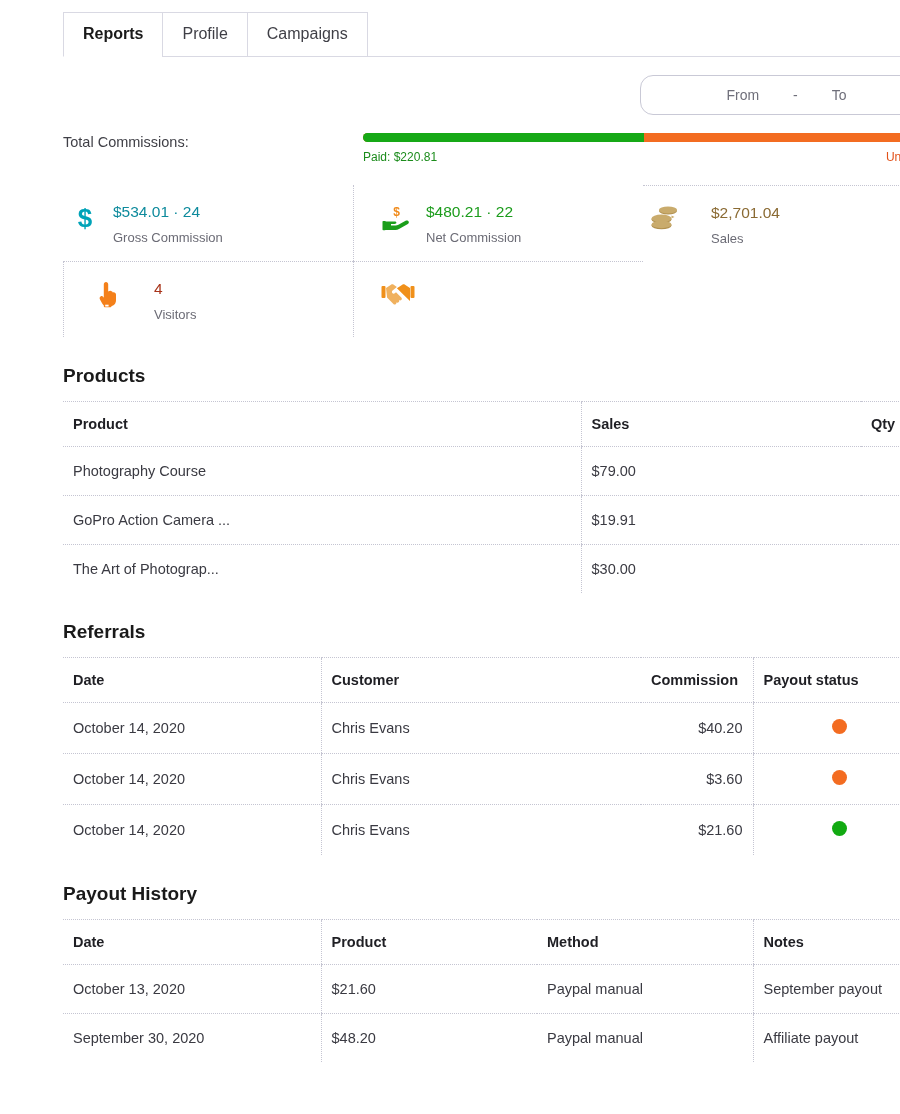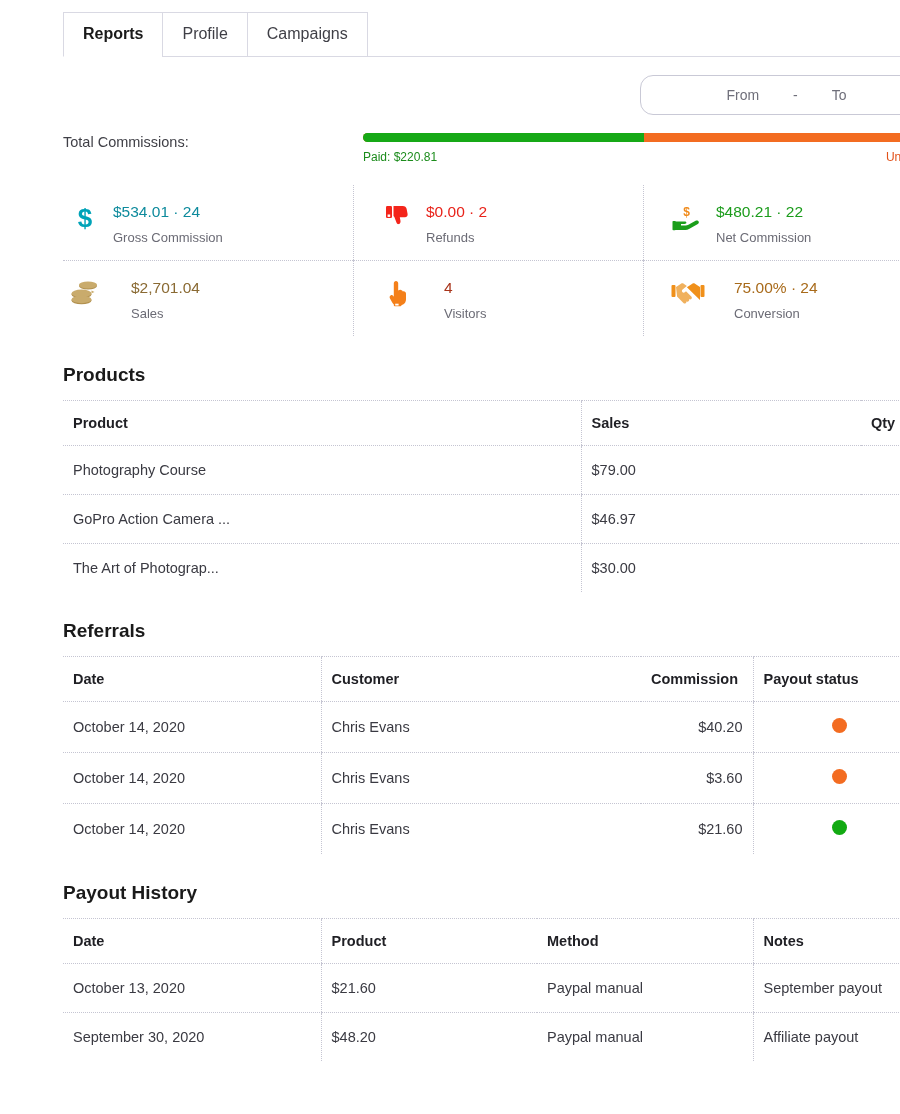--- a/index.html
+++ b/index.html
@@ -234,33 +234,20 @@
         <svg width="26" height="30" viewBox="0 0 26 30">
           <text x="13" y="24" font-family="Liberation Sans, sans-serif" font-size="26" font-weight="bold" fill="#00a3b8" text-anchor="middle">$</text>
         </svg>
       </div>
       <div class="stat-text">
         <div class="stat-value v-teal">$534.01 · 24</div>
         <div class="stat-label">Gross Commission</div>
       </div>
     </div>
 
-    <div class="stat col2 row1">
-      <div class="stat-icon">
-        <svg width="28" height="28" viewBox="0 0 28 28">
-          <rect x="2" y="3" width="6" height="12" rx="1.2" fill="#f4251b"></rect>
-          <rect x="3.6" y="11.5" width="2.6" height="2.4" fill="#ffffff"></rect>
-          <path d="M9.5 3h9.2c2.2 0 3.6 1.1 3.9 2.8l1 5.2c.35 1.9-.8 3.3-2.7 3.3h-5.1l.65 3.1c.35 1.7-.3 3.2-1.6 3.7-1 .4-1.85-.05-2.2-1l-2.3-6.1-.85-1.1z" fill="#f4251b"></path>
-        </svg>
-      </div>
-      <div class="stat-text">
-        <div class="stat-value v-red">$0.00 · 2</div>
-        <div class="stat-label">Refunds</div>
-      </div>
-    </div>
 
     <div class="stat col3 row1">
       <div class="stat-icon">
         <svg width="32" height="28" viewBox="0 0 32 28">
           <text x="14.5" y="12.5" font-family="Liberation Sans, sans-serif" font-size="12" font-weight="bold" fill="#f08a1a" text-anchor="middle">$</text>
           <path d="M3 18.5h9.5c1.2 0 1.9.5 1.9 1.2s-.7 1.2-1.9 1.2H9v1.6h4.6c1.1 0 1.8-.25 2.8-.8l7.2-3.9c1.3-.7 2.6-.25 3.1.75.5 1-.05 2.1-1.3 2.8l-8.4 4.6c-1.2.65-2.2.95-3.6.95H3z" fill="#1a9e1a"></path>
           <rect x="0.5" y="18" width="3.2" height="9.2" rx="0.8" fill="#1a9e1a"></rect>
         </svg>
       </div>
       <div class="stat-text">
@@ -303,24 +290,20 @@
 
     <div class="stat col3 row2">
       <div class="stat-icon">
         <svg width="34" height="26" viewBox="0 0 34 26">
           <rect x="0.5" y="6" width="4" height="12" rx="1" fill="#f0901a"></rect>
           <rect x="29.5" y="6" width="4" height="12" rx="1" fill="#f0901a"></rect>
           <path d="M5 8l5-3.2c.9-.6 1.8-.6 2.7 0l3.2 2.1-4.3 3.6c-.8.7-.9 1.7-.3 2.5.6.8 1.7.9 2.5.3l1.2-1 5.3 5.1c.8.8.75 1.9-.05 2.6-.7.6-1.6.6-2.3-.05l-.6-.6.4.45c.75.8.6 1.9-.2 2.55-.75.6-1.7.5-2.4-.2l-.45-.45.25.3c.65.75.5 1.75-.3 2.3-.7.5-1.6.4-2.2-.25l-6.4-6.6z" fill="#f0b15e"></path>
           <path d="M29 8l-5-3.2c-.9-.6-1.8-.6-2.7 0l-5.4 3.5 7.4 7.2 5.7 5.5z" fill="#f0901a"></path>
         </svg>
       </div>
-      <div class="stat-text">
-        <div class="stat-value v-orange">75.00% · 24</div>
-        <div class="stat-label">Conversion</div>
-      </div>
     </div>
 
   </div>
 
   <h2 class="section">Products</h2>
   <div class="tablewrap">
     <table class="dt">
       <thead>
         <tr>
           <th class="pc1">Product</th>
@@ -329,21 +312,21 @@
         </tr>
       </thead>
       <tbody>
         <tr>
           <td>Photography Course</td>
           <td class="divl">$79.00</td>
           <td class="ta-r">1</td>
         </tr>
         <tr>
           <td>GoPro Action Camera ...</td>
-          <td class="divl">$46.97</td>
+          <td class="divl">$19.91</td>
           <td class="ta-r">1</td>
         </tr>
         <tr>
           <td>The Art of Photograp...</td>
           <td class="divl">$30.00</td>
           <td class="ta-r">1</td>
         </tr>
       </tbody>
     </table>
   </div>

